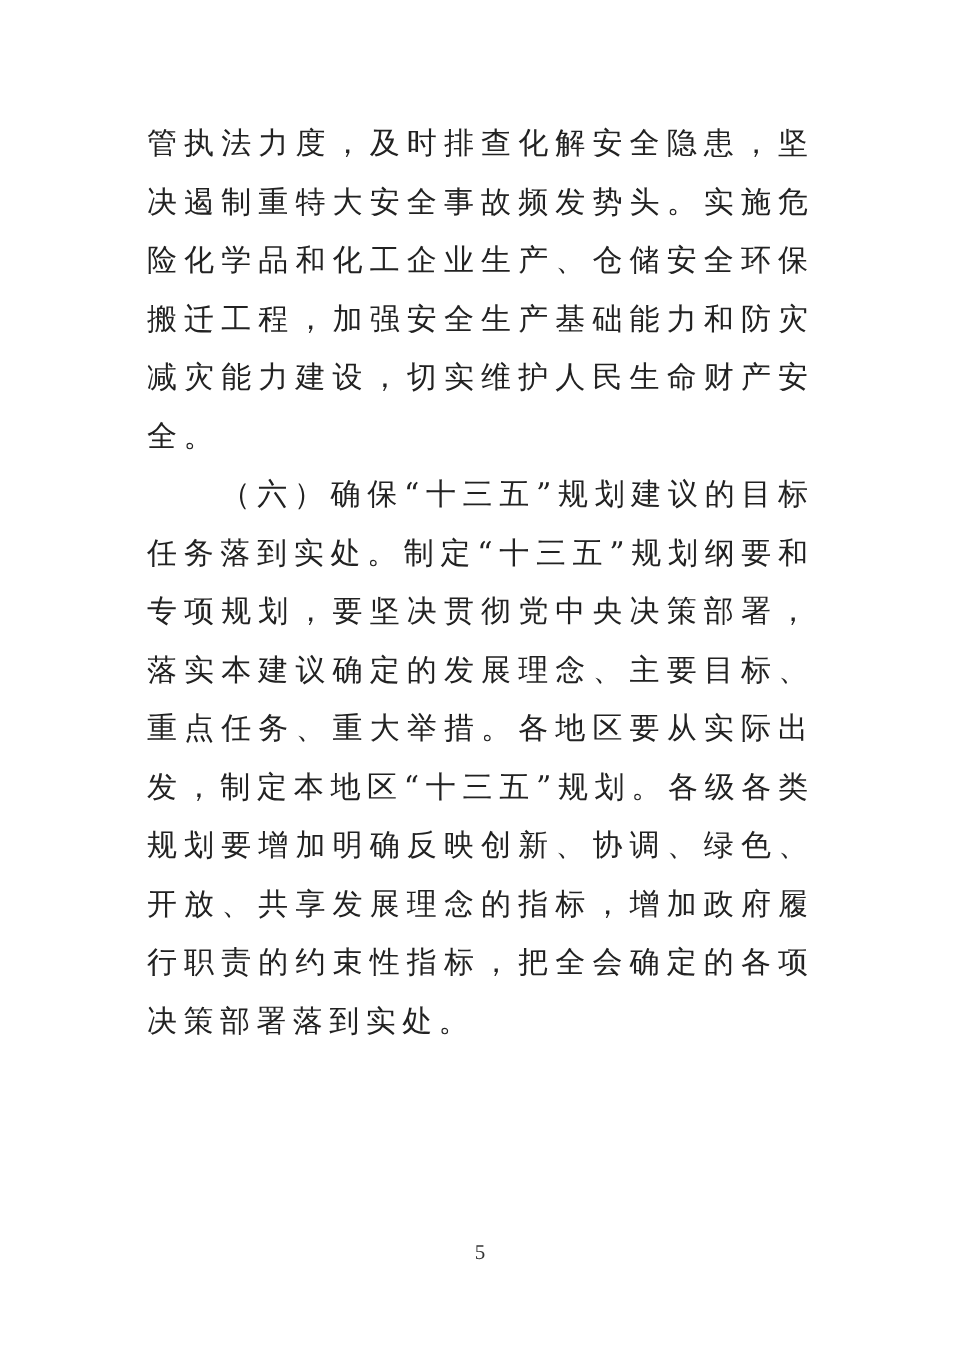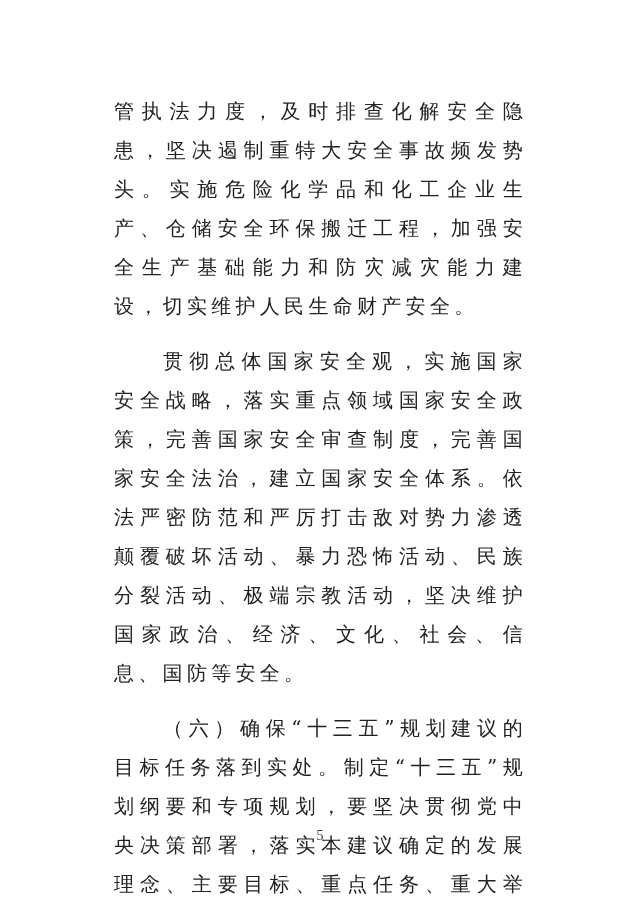--- a/index.html
+++ b/index.html
@@ -1,29 +1,28 @@
 <!DOCTYPE html>
 <html><head>
 <meta charset="utf-8">
 <style>
   html, body { margin: 0; padding: 0; background: #ffffff; }
   body { width: 640px; height: 905px; position: relative; overflow: hidden;
          font-family: "DejaVu Serif", "Liberation Serif", serif; color: #222; }
   .page { position: absolute; left: 0; top: 0; width: 640px; height: 905px; background: #fff; }
   .text-block { position: absolute; left: 98px; top: 76px; width: 445px; }
-  .para { margin: 16px; font-size: 20px; line-height: 39px; letter-spacing: 4.3px;
+  .para { margin: 0; font-size: 20px; line-height: 39px; letter-spacing: 4.3px;
           text-align: justify; text-justify: inter-ideograph; word-break: break-all; }
   .para.indent { text-indent: 49px; }
   .page-number { position: absolute; left: 0; width: 640px; top: 828px; text-align: center;
                  font-size: 14px; color: #333; font-family: "Liberation Serif", serif; }
 </style>
 </head>
 <body>
 
 <div class="page">
   <div class="text-block">
     <p class="para">管执法力度，及时排查化解安全隐患，坚决遏制重特大安全事故频发势头。实施危险化学品和化工企业生产、仓储安全环保搬迁工程，加强安全生产基础能力和防灾减灾能力建设，切实维护人民生命财产安全。</p>
-    <p class="para indent">贯彻总体国家安全观，实施国家安全战略，落实重点领域国家安全政策，完善国家安全审查制度，完善国家安全法治，建立国家安全体系。依法严密防范和严厉打击敌对势力渗透颠覆破坏活动、暴力恐怖活动、民族分裂活动、极端宗教活动，坚决维护国家政治、经济、文化、社会、信息、国防等安全。</p>
     <p class="para indent">（六）确保“十三五”规划建议的目标任务落到实处。制定“十三五”规划纲要和专项规划，要坚决贯彻党中央决策部署，落实本建议确定的发展理念、主要目标、重点任务、重大举措。各地区要从实际出发，制定本地区“十三五”规划。各级各类规划要增加明确反映创新、协调、绿色、开放、共享发展理念的指标，增加政府履行职责的约束性指标，把全会确定的各项决策部署落到实处。</p>
 
   </div>
   <div class="page-number">5</div>
 </div>
 
 </body></html>

